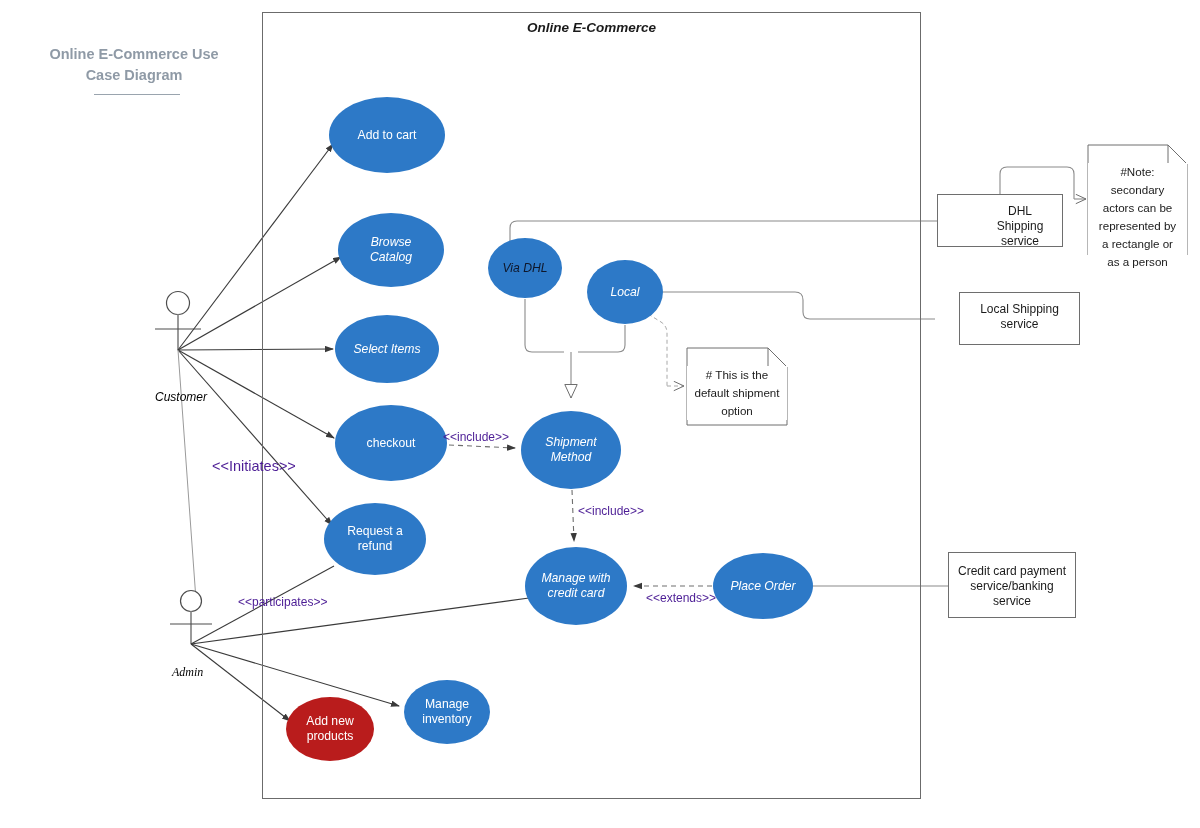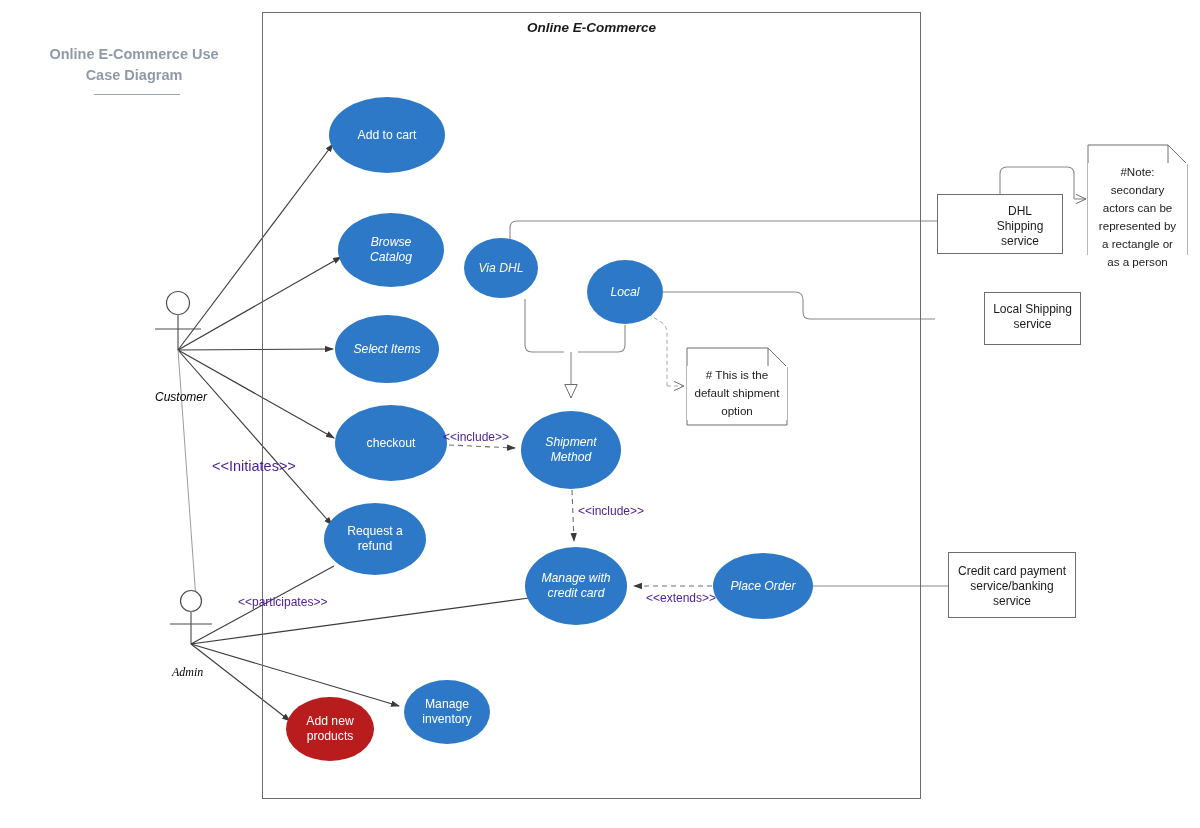--- a/index.html
+++ b/index.html
@@ -197,21 +197,21 @@
         <div>Add new</div>
         <div>products</div>
       </span>
     </div>
     <div class="abs uc" style="left: 404px; top: 680px; width: 86px; height: 64px; background: rgb(45, 121, 199); color: rgb(255, 255, 255);">
       <span>
         <div>Manage</div>
         <div>inventory</div>
       </span>
     </div>
-    <div class="abs uc it" style="left: 464px; top: 238px; width: 74px; height: 60px; background: rgb(45, 121, 199); color: #fef9c3; align-items: center;">
+    <div class="abs uc it" style="left: 488px; top: 238px; width: 74px; height: 60px; background: rgb(45, 121, 199); color: #0f172a; align-items: center;">
       <span>
         <div>Via DHL</div>
       </span>
     </div>
     <div class="abs uc it" style="left: 587px; top: 260px; width: 76px; height: 64px; background: rgb(45, 121, 199); color: rgb(255, 255, 255);">
       <span>
         <div>Local</div>
       </span>
     </div>
     <div class="abs uc it" style="left: 521px; top: 411px; width: 100px; height: 78px; background: rgb(45, 121, 199); color: rgb(255, 255, 255);">
@@ -227,24 +227,24 @@
       </span>
     </div>
     <div class="abs uc it" style="left: 713px; top: 553px; width: 100px; height: 66px; background: rgb(45, 121, 199); color: rgb(255, 255, 255);">
       <span>
         <div>Place Order</div>
       </span>
     </div>
   </div>
 
 <div id="rect-layer">
-    <div class="rect abs" style="left: 937px; top: 194px; width: 126px; height: 60px; border-color: rgb(110, 110, 110); padding-left: 46px;">
+    <div class="rect abs" style="left: 937px; top: 194px; width: 126px; height: 53px; border-color: rgb(110, 110, 110); padding-left: 46px;">
       <span>DHL Shipping service</span>
     </div>
-    <div class="rect abs" style="left: 984px; top: 292px; width: 97px; height: 53px; border-color: rgb(110, 110, 110);">
+    <div class="rect abs" style="left: 959px; top: 292px; width: 121px; height: 53px; border-color: rgb(110, 110, 110);">
       <span>Local Shipping service</span>
     </div>
     <div class="rect abs mid" style="left: 948px; top: 552px; width: 128px; height: 66px; border-color: rgb(110, 110, 110);">
       <span>Credit card payment service/banking service</span>
     </div>
   </div>
 
 <div id="note-layer">
     <div class="note abs" style="left: 1088px; top: 163px; width: 99px; padding: 0px 7px; box-sizing: border-box;">#Note: secondary actors can be represented by a rectangle or as a person</div>
     <div class="note abs" style="left: 687px; top: 366px; width: 100px; padding: 0px 7px; box-sizing: border-box;"># This is the default shipment option</div>

